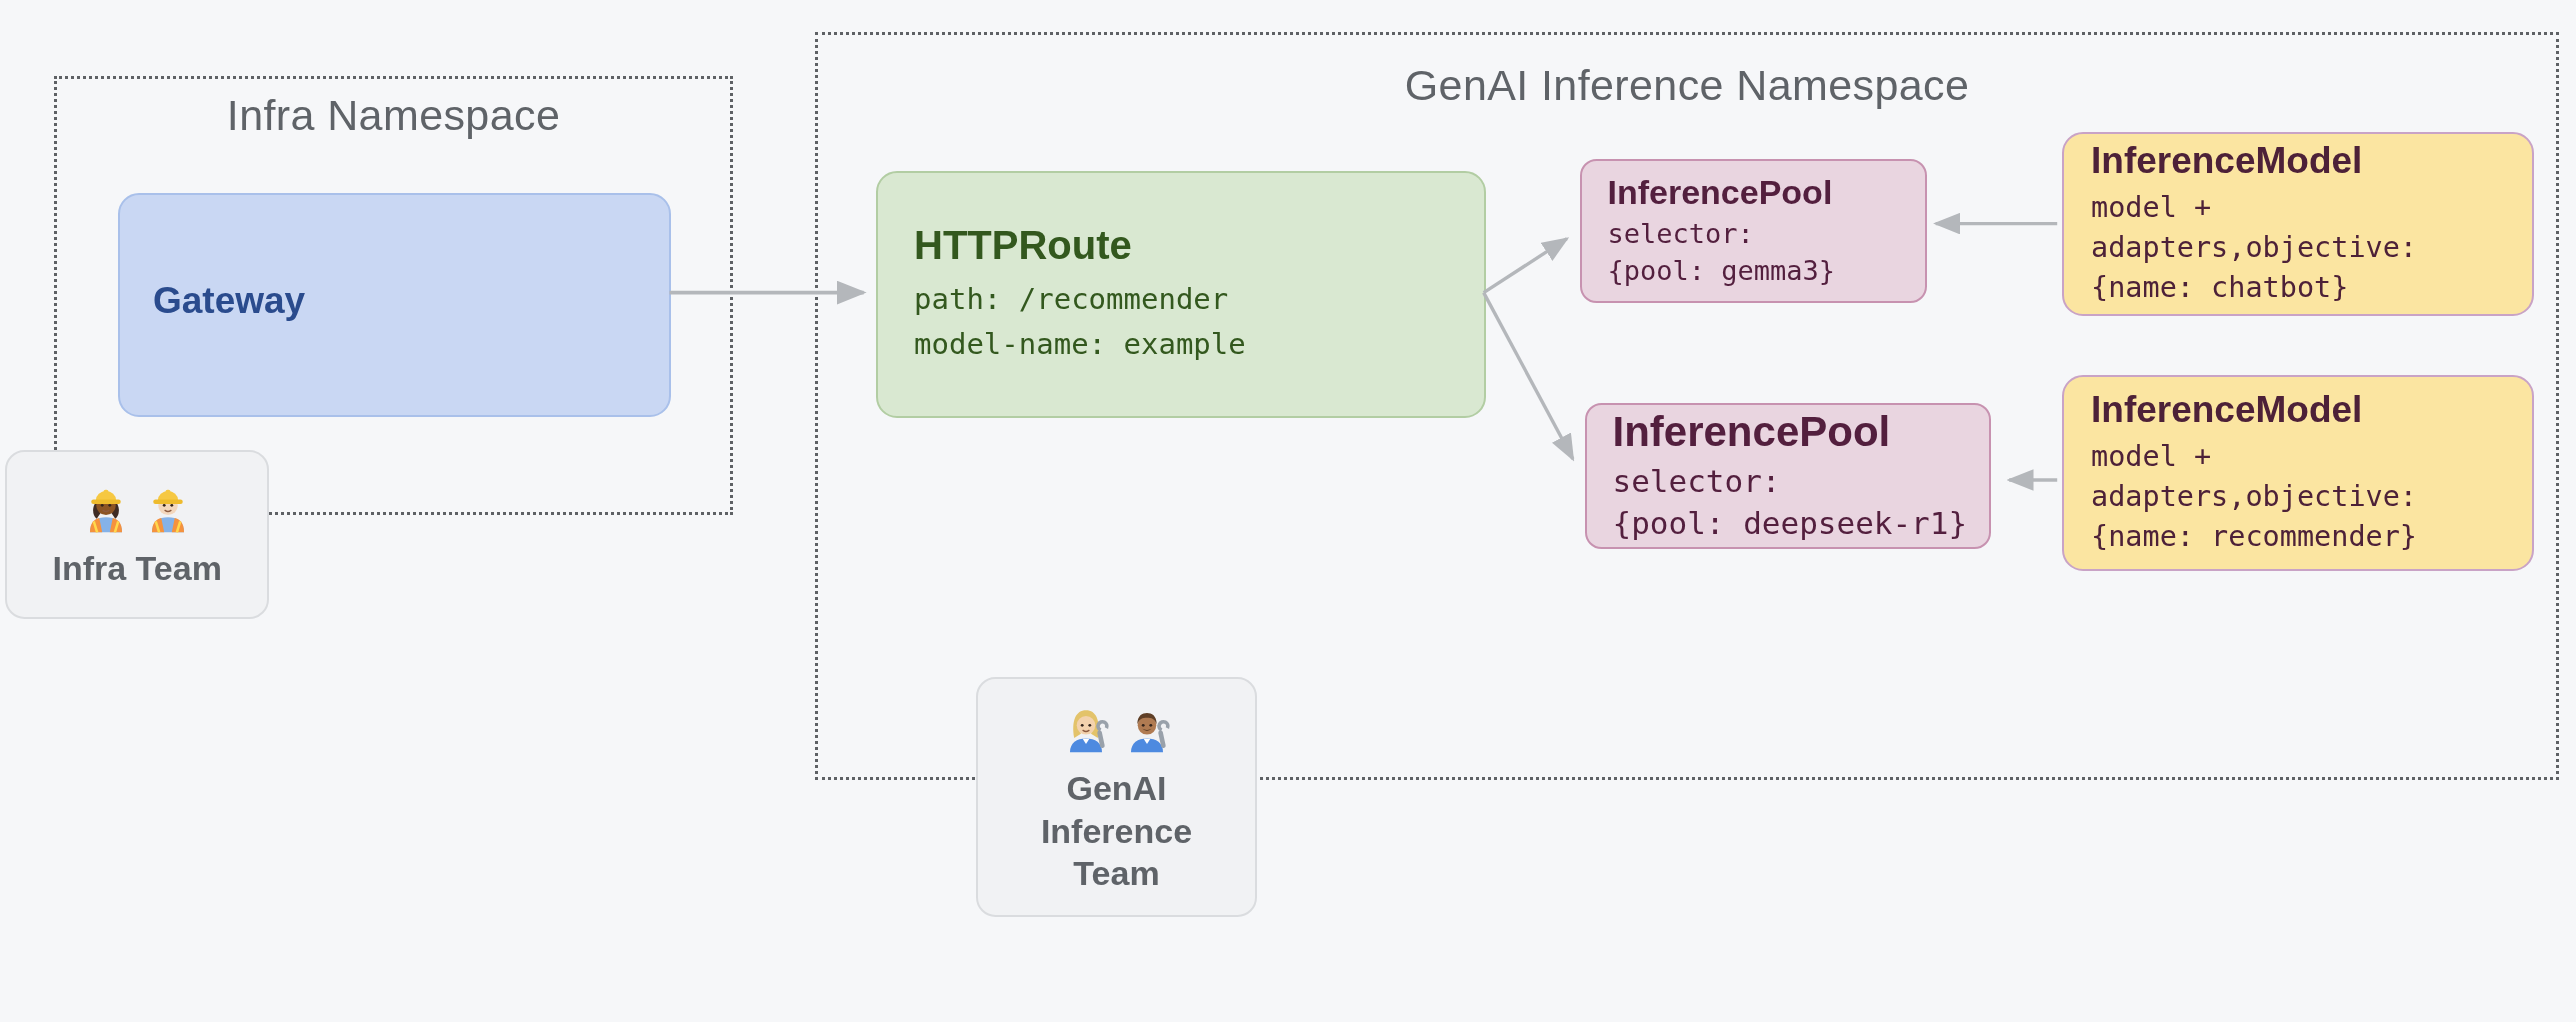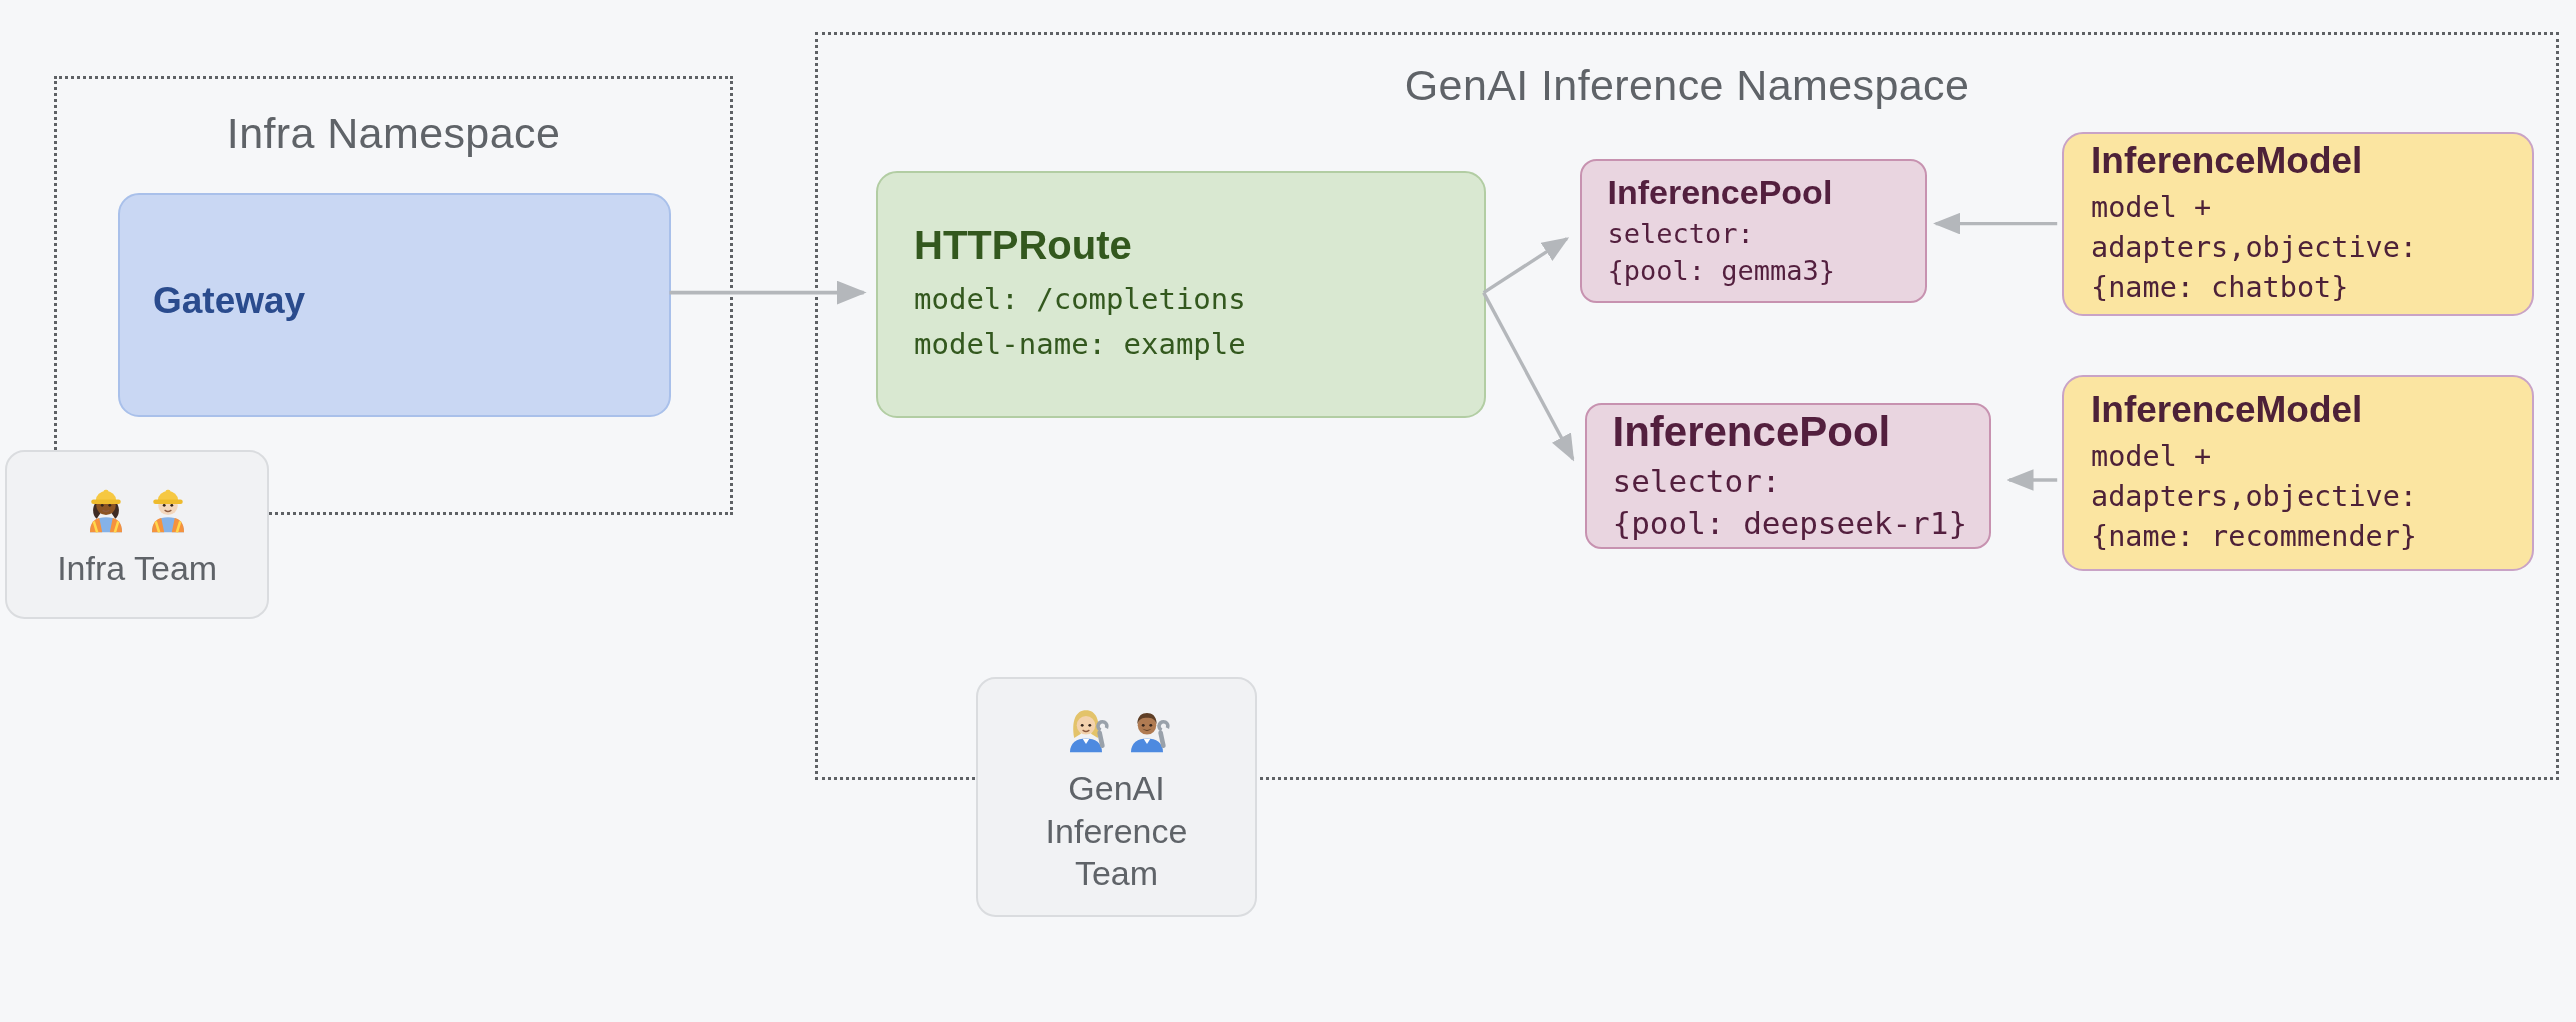--- a/index.html
+++ b/index.html
@@ -17,21 +17,21 @@
   .ns {
     position:absolute;
     border:3px dotted var(--namespace_border,#5e6165);
   }
   .ns-title {
     position:absolute; left:0; right:0; text-align:center;
     font-size:43px; color:var(--namespace_title,#5f6368);
     letter-spacing:0.4px;
   }
   #infra-ns   { left:54px;   top:76px; width:673px;  height:433px; }
-  #infra-ns .ns-title { top:30px; }
+  #infra-ns .ns-title { top:12px; }
   #genai-ns   { left:815px; top:31.5px;  width:1738px; height:742px; }
   #genai-ns .ns-title { top:26px; }
 
   
   .node {
     position:absolute; box-sizing:border-box;
     display:flex; flex-direction:column; justify-content:center;
     border-radius:21px; border:2.2px solid transparent;
   }
   .node-title { font-weight:bold; line-height:1.2; }
@@ -83,21 +83,21 @@
     position:absolute; box-sizing:border-box; z-index:5;
     background:var(--team_fill); border:2.2px solid var(--team_border);
     border-radius:19.5px;
     display:flex; flex-direction:column; align-items:center; justify-content:center;
   }
   #infra-team { left:5.2px;    top:450px; width:264px; height:169px; }
   #genai-team { left:976px; top:677px; width:281px; height:240px;justify-content:center; }
   .team-icons { display:flex; gap:7.5px; align-items:flex-end; }
   .team-label {
     margin-top:10.5px; text-align:center;
-    font-size:34px; line-height:1.25; color:var(--team_text,#5f6368);
+    font-size:34px; line-height:1.25; color:var(--team_text,#5f6368);font-weight:bold;
   }
   #genai-team .team-label { max-width:187px; }
 
   
   #arrow-layer {
     position:absolute; left:0; top:0; width:100%; height:100%;
     z-index:6; pointer-events:none;
   }
   #arrow-layer path.arrow {
     stroke:var(--arrow,#b4b7bb); fill:none;
@@ -114,21 +114,21 @@
     <div class="node" id="gateway">
       <div class="node-title">Gateway</div>
     </div>
   </div>
 
   <div class="ns" id="genai-ns">
     <div class="ns-title">GenAI Inference Namespace</div>
 
     <div class="node" id="httproute">
       <div class="node-title">HTTPRoute</div>
-      <div class="node-line">model: /completions</div>
+      <div class="node-line">path: /recommender</div>
       <div class="node-line">model-name: example</div>
     </div>
 
     <div class="node" id="pool-gemma3">
       <div class="node-title">InferencePool</div>
       <div class="node-line">selector:</div>
       <div class="node-line">{pool: gemma3}</div>
     </div>
 
     <div class="node" id="pool-deepseek">

